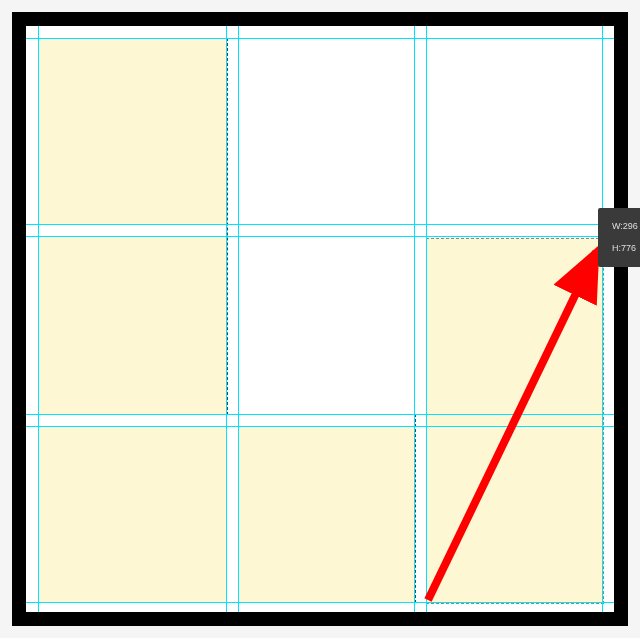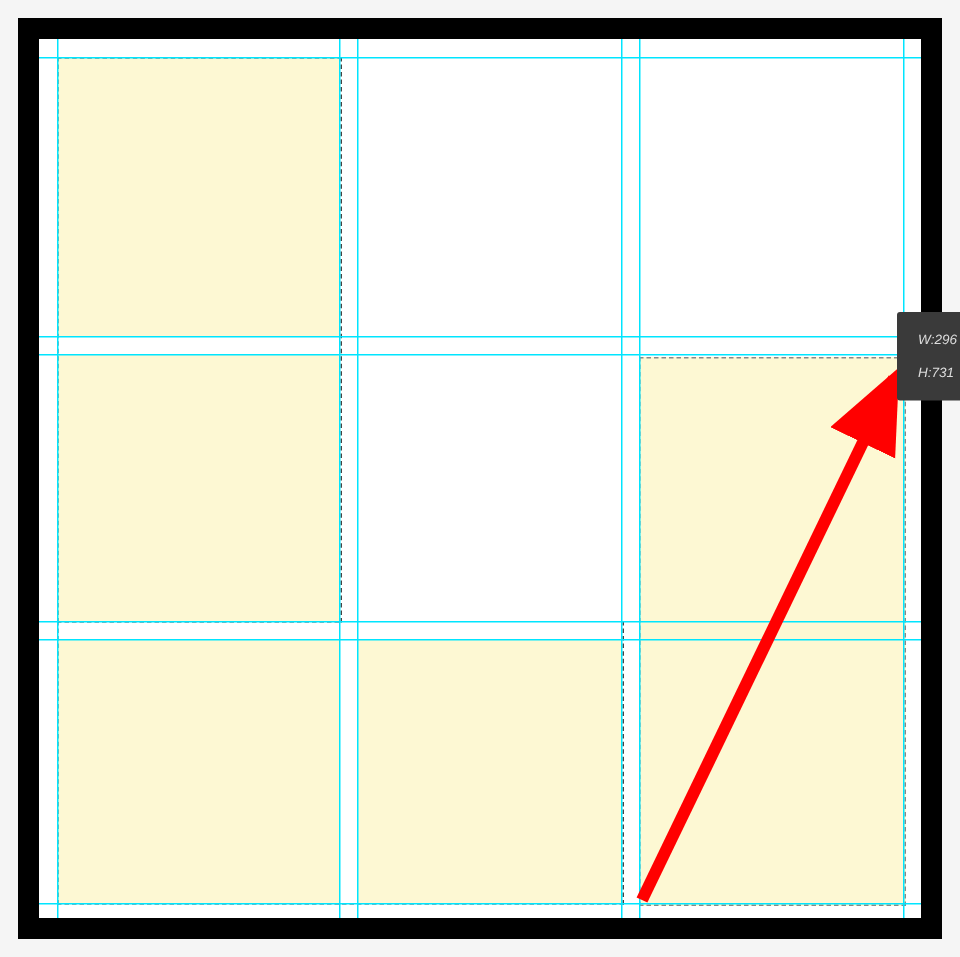--- a/index.html
+++ b/index.html
@@ -1,16 +1,16 @@
 <!DOCTYPE html>
 <html><head>
 <meta charset="utf-8">
 <style>
   html,body{margin:0;padding:0;width:640px;height:638px;background:#f5f5f5;font-family:sans-serif;}
-  .frame{position:absolute;left:12px;top:12px;width:616px;height:614px;background:#000;font-style:italic;}
+  .frame{position:absolute;left:12px;top:12px;width:616px;height:614px;background:#000;}
   .canvas{position:absolute;left:14px;top:14px;width:588px;height:586px;background:#fff;overflow:visible;}
   .guide-v{position:absolute;top:0;bottom:0;width:1px;background:#00e5ff;}
   .guide-h{position:absolute;left:0;right:0;height:1px;background:#00e5ff;}
   .cell{position:absolute;background:#fdf8d3;}
   .sel{position:absolute;border:1px dashed #444;background:transparent;pointer-events:none;}
   .newsel{position:absolute;border:1px dashed #888;background:#fdf8d3;}
   .tooltip{position:absolute;background:#3a3a3a;color:#ddd;font-size:9px;line-height:11px;padding:2px 4px;border-radius:2px;white-space:pre;pointer-events:none;}
   .cursor-cross{position:absolute;width:12px;height:12px;pointer-events:none;}
   .cursor-cross::before,.cursor-cross::after{content:"";position:absolute;background:#000;}
   .cursor-cross::before{left:5px;top:0;width:1px;height:12px;}
@@ -56,15 +56,15 @@
       </defs>
       <line x1="402" y1="574" x2="570" y2="226" stroke="#ff0000" stroke-width="8" marker-end="url(#ah)"></line>
     </svg>
 
     <div class="cursor-cross" style="left:580px;top:204px;"></div>
     <div class="cursor-plus" style="left:594px;top:214px;">+</div>
   </div>
 
   <div class="tooltip" style="left:586px;top:196px;">
     <span>W:</span><span>296</span><br>
-    <span>H:</span><span>731</span>
+    <span>H:</span><span>776</span>
   </div>
 </div>
 
 </body></html>

